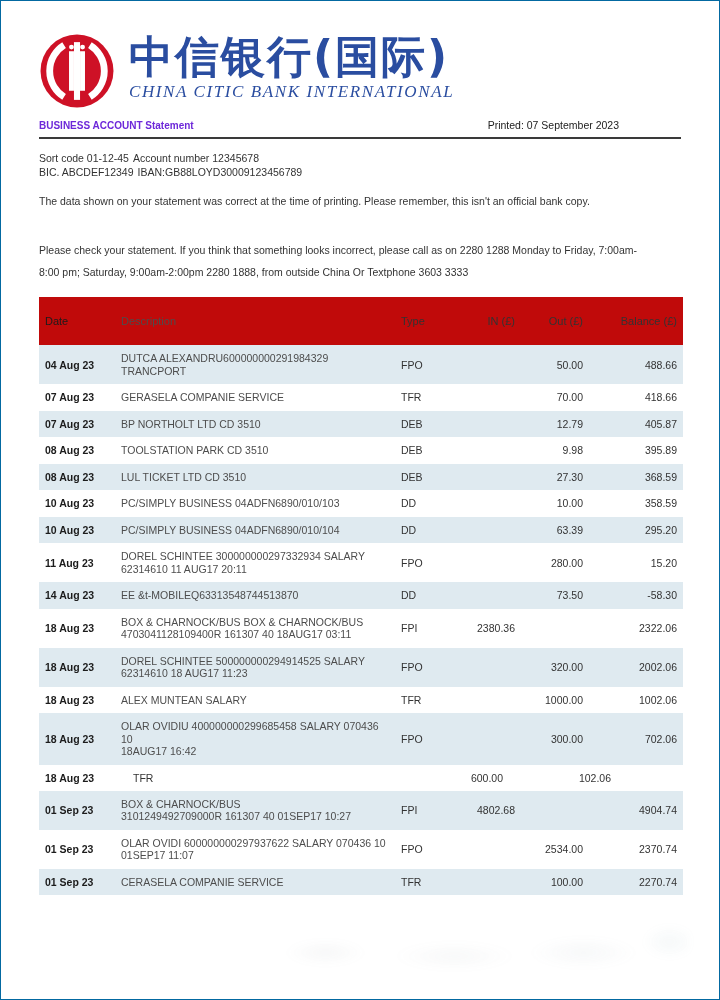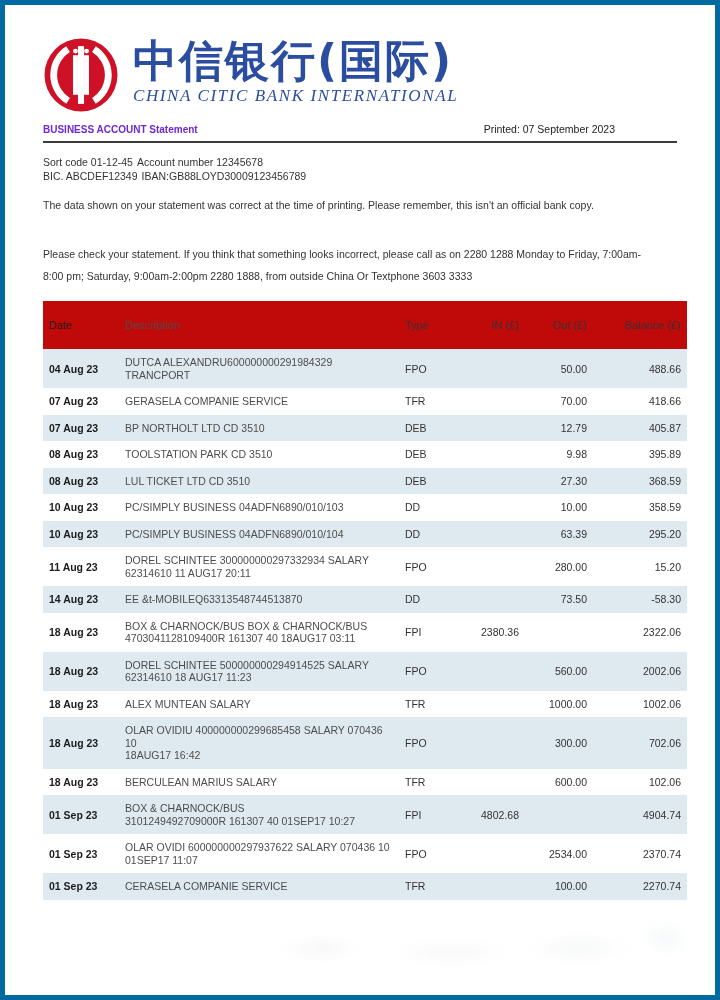--- a/index.html
+++ b/index.html
@@ -1,18 +1,18 @@
 <!DOCTYPE html>
 <html style="--header-bg: #C00A0A; --stripe-bg: #DFEAF0;"><head>
 <meta charset="utf-8">
 <style>
   html,body{margin:0;padding:0;background:#ffffff;}
   .page{
     width:720px;height:1000px;box-sizing:border-box;position:relative;
-    background:#fff;border:5px solid #0369a1;overflow:hidden;
+    background:#fff;border:1px solid #0369a1;overflow:hidden;
     font-family:"Liberation Sans", sans-serif;color:#333;
     padding:0 38px;
   }
   
   .brand-row{display:flex;align-items:flex-start;margin-top:32px;}
   .logo-wrap{width:76px;height:76px;flex:0 0 auto;}
   .brand-text{margin-left:14px;}
   .cn-name{
     font-size:44px;line-height:48px;font-weight:700;letter-spacing:2px;
     color:#2A4DA0;font-family:"DejaVu Sans","Liberation Sans",sans-serif;
@@ -233,21 +233,21 @@
     </div>
 
     <div class="t-row stripe">
       <span class="c-date">18 Aug 23</span>
       <span class="c-desc">
             <div>DOREL SCHINTEE 500000000294914525 SALARY</div>
             <div>62314610 18 AUG17 11:23</div>
           </span>
       <span class="c-type">FPO</span>
       <span class="c-in"></span>
-      <span class="c-out">560.00</span>
+      <span class="c-out">320.00</span>
       <span class="c-bal">2002.06</span>
     </div>
 
     <div class="t-row">
       <span class="c-date">18 Aug 23</span>
       <span class="c-desc">
             <div>ALEX MUNTEAN SALARY</div>
           </span>
       <span class="c-type">TFR</span>
       <span class="c-in"></span>
@@ -262,23 +262,20 @@
             <div>18AUG17 16:42</div>
           </span>
       <span class="c-type">FPO</span>
       <span class="c-in"></span>
       <span class="c-out">300.00</span>
       <span class="c-bal">702.06</span>
     </div>
 
     <div class="t-row">
       <span class="c-date">18 Aug 23</span>
-      <span class="c-desc">
-            <div>BERCULEAN MARIUS SALARY</div>
-          </span>
       <span class="c-type">TFR</span>
       <span class="c-in"></span>
       <span class="c-out">600.00</span>
       <span class="c-bal">102.06</span>
     </div>
 
     <div class="t-row stripe">
       <span class="c-date">01 Sep 23</span>
       <span class="c-desc">
             <div>BOX &amp; CHARNOCK/BUS</div>

